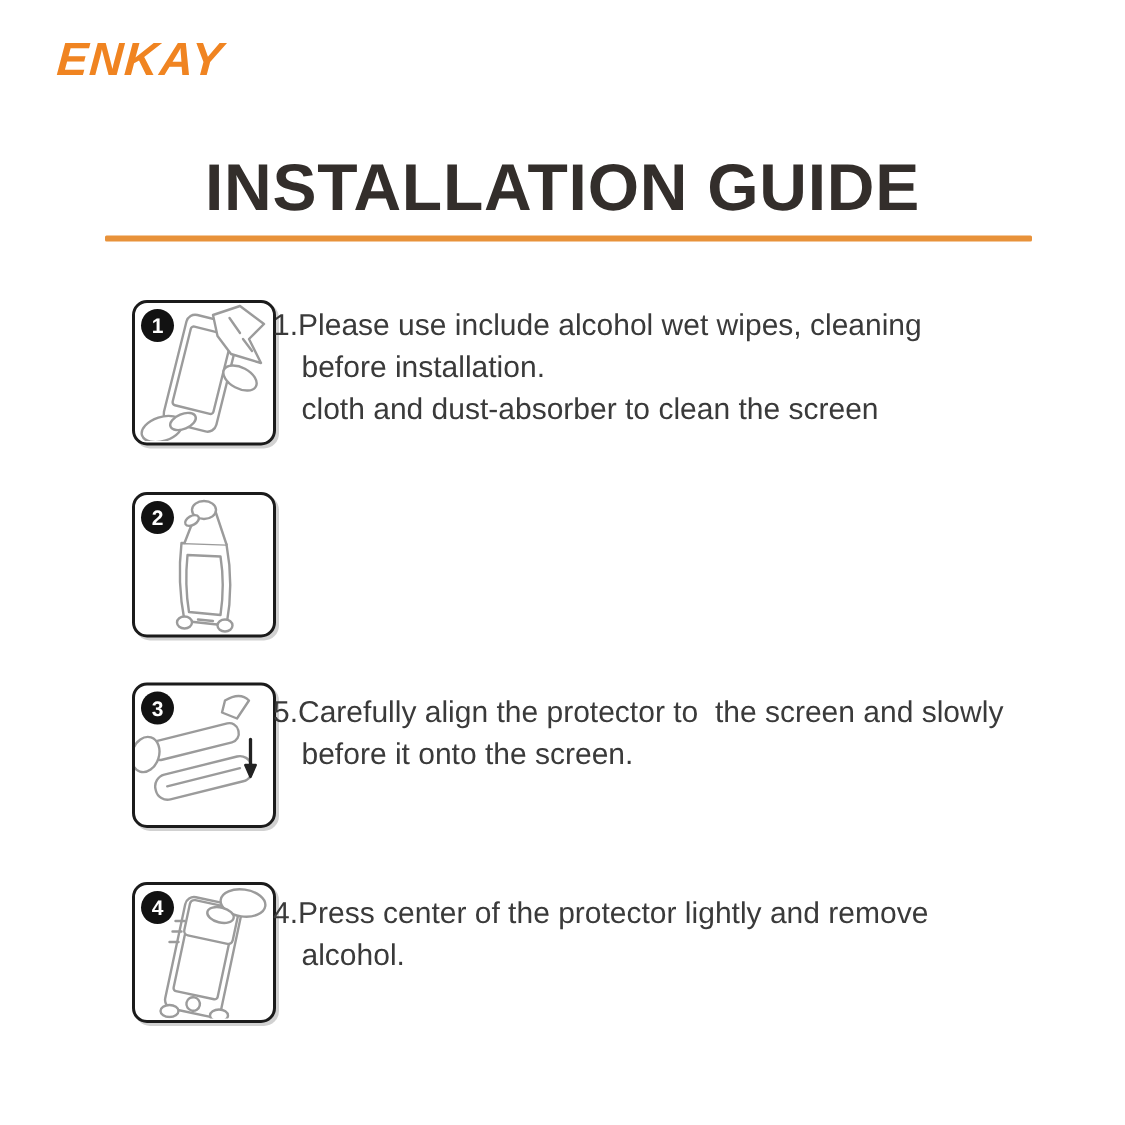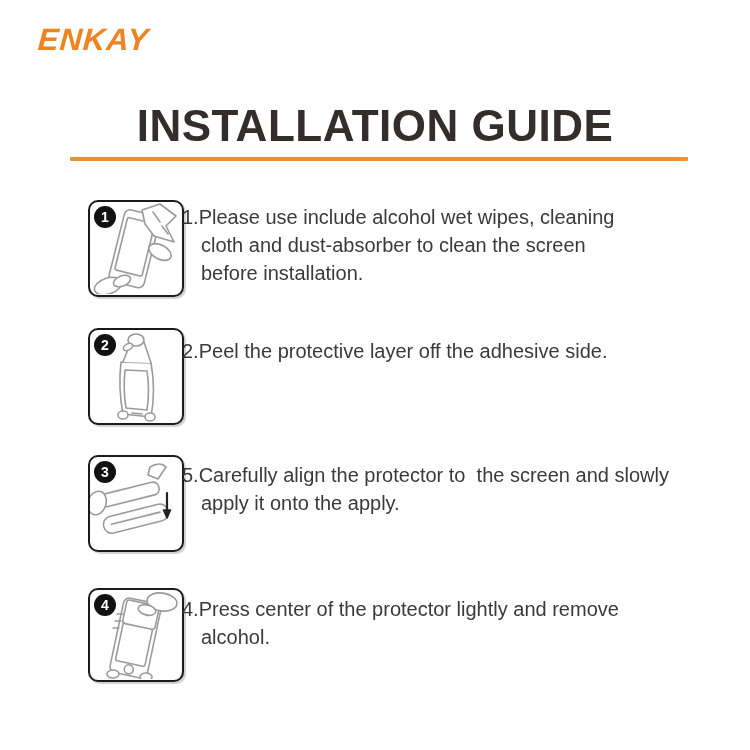--- a/index.html
+++ b/index.html
@@ -111,60 +111,57 @@
       </g>
       <path class="fillw" d="M52 8 L70 2 L86 14 L76 24 L84 40 L64 34 L55 22 Z"></path>
       <path d="M63 10 L70 20 M72 24 L78 32"></path>
       <ellipse class="fillw" cx="70" cy="50" rx="12" ry="7" transform="rotate(28 70 50)"></ellipse>
       <ellipse class="fillw" cx="18" cy="84" rx="14" ry="8" transform="rotate(-18 18 84)"></ellipse>
       <ellipse class="fillw" cx="32" cy="79" rx="9" ry="5" transform="rotate(-22 32 79)"></ellipse>
     </svg>
   </div>
   <div class="step-text" style="top:203px; ">
     <div class="step-line">1.Please use include alcohol wet wipes, cleaning</div>
+    <div class="step-line cont">before installation.</div>
     <div class="step-line cont">cloth and dust-absorber to clean the screen</div>
-    <div class="step-line cont">before installation.</div>
   </div>
 
   <div class="step-box" style="top:328px;">
     <div class="badge">2</div>
     <svg class="art" width="91" height="92" viewBox="0 0 91 92">
       <path class="fillw" d="M31 32 Q28 58 33 84 L61 87 Q66 60 61 33 Z"></path>
       <path d="M35 40 Q33 60 36 78 L57 80 Q60 60 57 41 Z"></path>
       <path class="fillw" d="M33 32 L40 14 Q47 6 54 12 L61 33"></path>
       <ellipse class="fillw" cx="46" cy="10" rx="8" ry="6"></ellipse>
       <ellipse class="fillw" cx="38" cy="17" rx="5" ry="3" transform="rotate(-30 38 17)"></ellipse>
       <ellipse class="fillw" cx="33" cy="85" rx="5" ry="4"></ellipse>
       <ellipse class="fillw" cx="60" cy="87" rx="5" ry="4"></ellipse>
       <path d="M42 83 L52 84"></path>
     </svg>
-  </div>
-  <div class="step-text" style="top:337px;">
-    <div class="step-line">2.Peel the protective layer off the adhesive side.</div>
   </div>
 
   <div class="step-box" style="top:455px;">
     <div class="badge">3</div>
     <svg class="art" width="91" height="92" viewBox="0 0 91 92">
       <path class="fillw" d="M60 10 Q70 4 76 10 L68 22 L58 18 Z"></path>
       <g transform="rotate(-14 45 50)">
         <rect class="fillw" x="13" y="30" width="60" height="13" rx="6"></rect>
         <rect class="fillw" x="10" y="53" width="66" height="17" rx="8"></rect>
         <line x1="18" y1="61" x2="68" y2="61"></line>
       </g>
       <ellipse class="fillw" cx="7" cy="46" rx="9" ry="12" transform="rotate(18 7 46)"></ellipse>
       <g class="dark">
         <line x1="77" y1="36" x2="77" y2="55" stroke-width="2.2"></line>
         <path d="M73.5 53 L80.5 53 L77 61 Z"></path>
       </g>
     </svg>
   </div>
   <div class="step-text" style="top:461px;">
     <div class="step-line">5.Carefully align the protector to  the screen and slowly</div>
-    <div class="step-line cont">apply it onto the apply.</div>
+    <div class="step-line cont">before it onto the screen.</div>
   </div>
 
   <div class="step-box" style="top:588px; height:94px;">
     <div class="badge">4</div>
     <svg class="art" width="91" height="89" viewBox="0 0 91 89">
       <g transform="rotate(12 45 50)">
         <rect class="fillw" x="26" y="10" width="38" height="76" rx="6"></rect>
         <rect x="30" y="34" width="30" height="40" rx="2"></rect>
         <circle cx="45" cy="80" r="4.5"></circle>
       </g>

